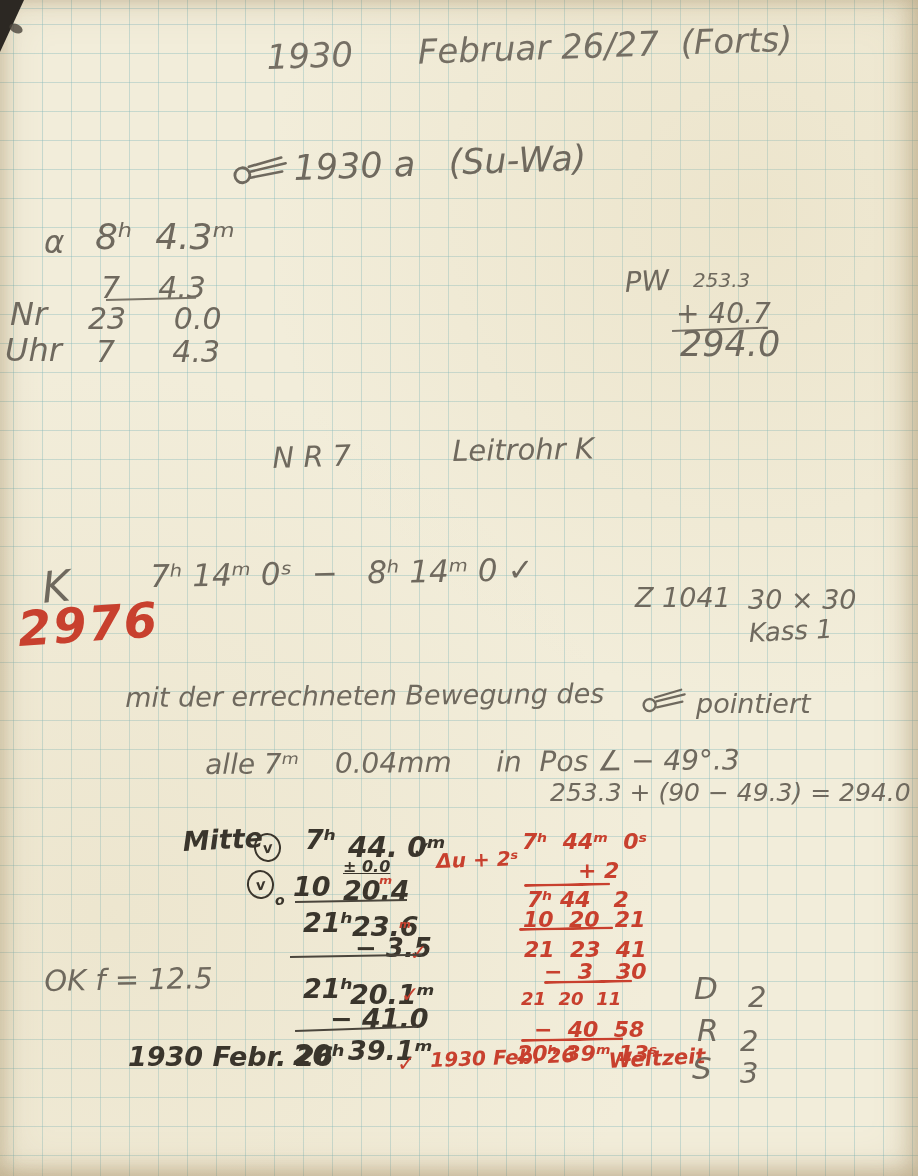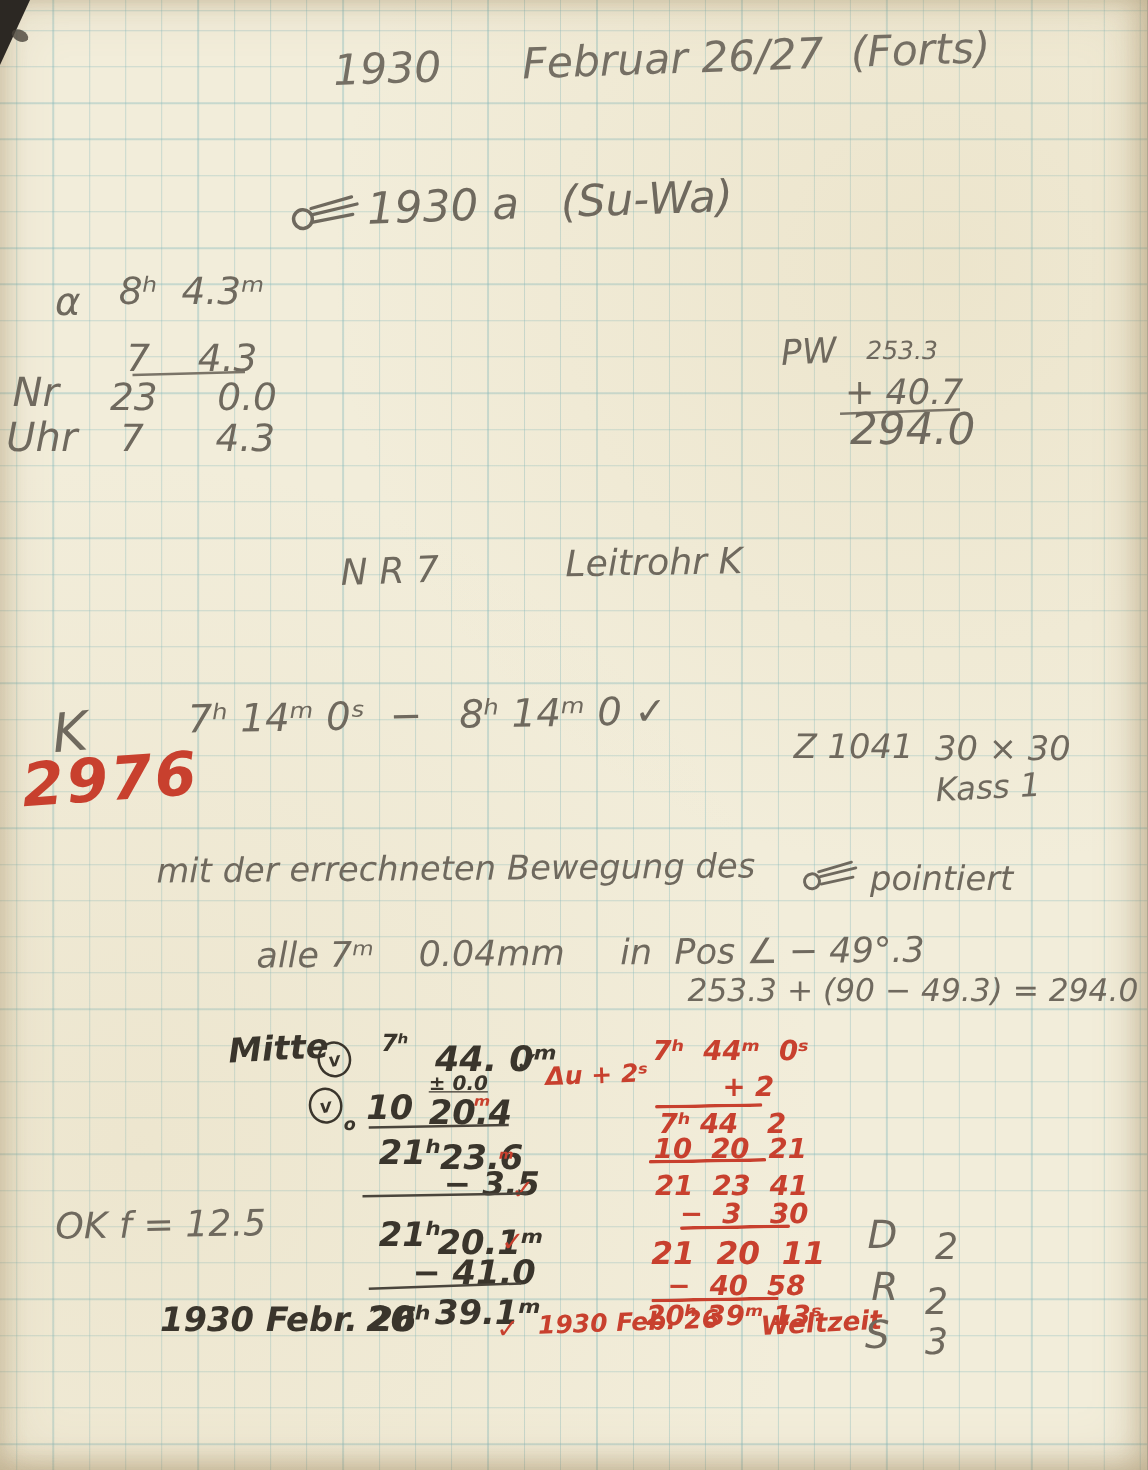--- a/index.html
+++ b/index.html
@@ -42,21 +42,21 @@
   }
   .corner-mark{position:absolute;left:0;top:0;width:24px;height:52px;background:#2c2823;
     clip-path:polygon(0 0,100% 0,0 100%);}
   .corner-dot{position:absolute;left:9px;top:24px;width:14px;height:9px;background:#4a443b;border-radius:50%;transform:rotate(25deg);opacity:.8;}
 
   
   #t-title{left:266px;top:40px;font-size:34px;transform:rotate(-2deg);color:#756f64;}
   #comet-icon1{left:231px;top:156px;transform:rotate(-4deg);}
   #t-desig{left:293px;top:150px;font-size:35px;transform:rotate(-2deg);}
   #t-alpha{left:44px;top:226px;font-size:31px;}
-  #t-ra{left:95px;top:218px;font-size:30px;}
+  #t-ra{left:95px;top:218px;font-size:36px;}
   #t-dec{left:228px;top:219px;font-size:30px;}
   #t-sum1{left:101px;top:272px;font-size:30px;}
   #u-alpha{left:106px;top:299px;width:90px;transform:rotate(-1.5deg);}
   #t-nr-label{left:10px;top:298px;font-size:32px;}
   #t-nr-val{left:88px;top:303px;font-size:30px;}
   #t-uhr-label{left:5px;top:334px;font-size:32px;}
   #t-uhr-val{left:96px;top:336px;font-size:30px;}
   #t-pw-label{left:624px;top:268px;font-size:28px;transform:rotate(-3deg);}
   #t-pw-v{left:693px;top:270px;font-size:20px;text-align:right;}
   #t-pw-d{left:676px;top:299px;font-size:28px;}
@@ -72,21 +72,21 @@
   #t-plateno{left:16px;top:604px;font-size:48px;transform:rotate(-4deg);letter-spacing:2px;}
   #t-note1{left:125px;top:684px;font-size:27px;transform:rotate(-0.5deg);}
   #comet-icon2{left:640px;top:690px;transform:rotate(-6deg);}
   #t-note1b{left:696px;top:690px;font-size:27px;}
   #t-note2{left:205px;top:750px;font-size:28px;transform:rotate(-0.5deg);}
   #t-note3{left:550px;top:780px;font-size:25px;}
   #t-mitte{left:182px;top:828px;font-size:27px;transform:rotate(-3deg);}
   #sym1{left:254px;top:833px;}
   #sym2{left:247px;top:870px;}
   #t-sym2-sub{left:275px;top:893px;font-size:14px;color:#3a352c;font-weight:bold;}
-  #t-r1h{left:305px;top:826px;font-size:19px;}
+  #t-r1h{left:305px;top:826px;font-size:27px;}
   #t-r1m{left:348px;top:833px;font-size:28px;}
   #t-r1c{left:412px;top:838px;font-size:24px;}
   #t-r2{left:343px;top:859px;font-size:16px;text-decoration:underline;}
   #t-r3h{left:293px;top:873px;font-size:27px;}
   #t-r3m{left:343px;top:877px;font-size:27px;}
   #t-r3red{left:379px;top:874px;font-size:20px;}
   #u1{left:295px;top:901px;width:112px;transform:rotate(-1deg);}
   #t-r4h{left:303px;top:909px;font-size:27px;}
   #t-r4m{left:352px;top:913px;font-size:27px;}
   #t-r4red{left:399px;top:919px;font-size:18px;}
@@ -106,21 +106,21 @@
   #t-du{left:436px;top:851px;font-size:20px;transform:rotate(-2deg);}
   #t-red1{left:522px;top:830px;font-size:22px;}
   #t-red2{left:578px;top:859px;font-size:22px;}
   #ru1{left:524px;top:884px;width:86px;transform:rotate(-1deg);}
   #t-red3{left:527px;top:888px;font-size:22px;}
   #t-red4{left:523px;top:908px;font-size:22px;}
   #ru2{left:519px;top:928px;width:94px;transform:rotate(-1deg);}
   #t-red5{left:524px;top:938px;font-size:22px;}
   #t-red6{left:544px;top:960px;font-size:22px;}
   #ru3{left:544px;top:981px;width:88px;transform:rotate(-1deg);}
-  #t-red7{left:521px;top:990px;font-size:25px;}
+  #t-red7{left:521px;top:990px;font-size:18px;}
   #t-red8{left:534px;top:1018px;font-size:22px;}
   #ru4{left:521px;top:1039px;width:102px;transform:rotate(-1deg);}
   #t-red-date{left:430px;top:1050px;font-size:20px;transform:rotate(-2deg);}
   #t-red-time{left:517px;top:1042px;font-size:22px;}
   #t-red-zone{left:608px;top:1050px;font-size:21px;transform:rotate(-3deg);}
   #t-d-label{left:694px;top:972px;font-size:31px;}
   #t-d-val{left:748px;top:982px;font-size:29px;}
   #t-r-label{left:697px;top:1014px;font-size:31px;}
   #t-r-val{left:740px;top:1026px;font-size:29px;}
   #t-s-label{left:692px;top:1052px;font-size:31px;}

